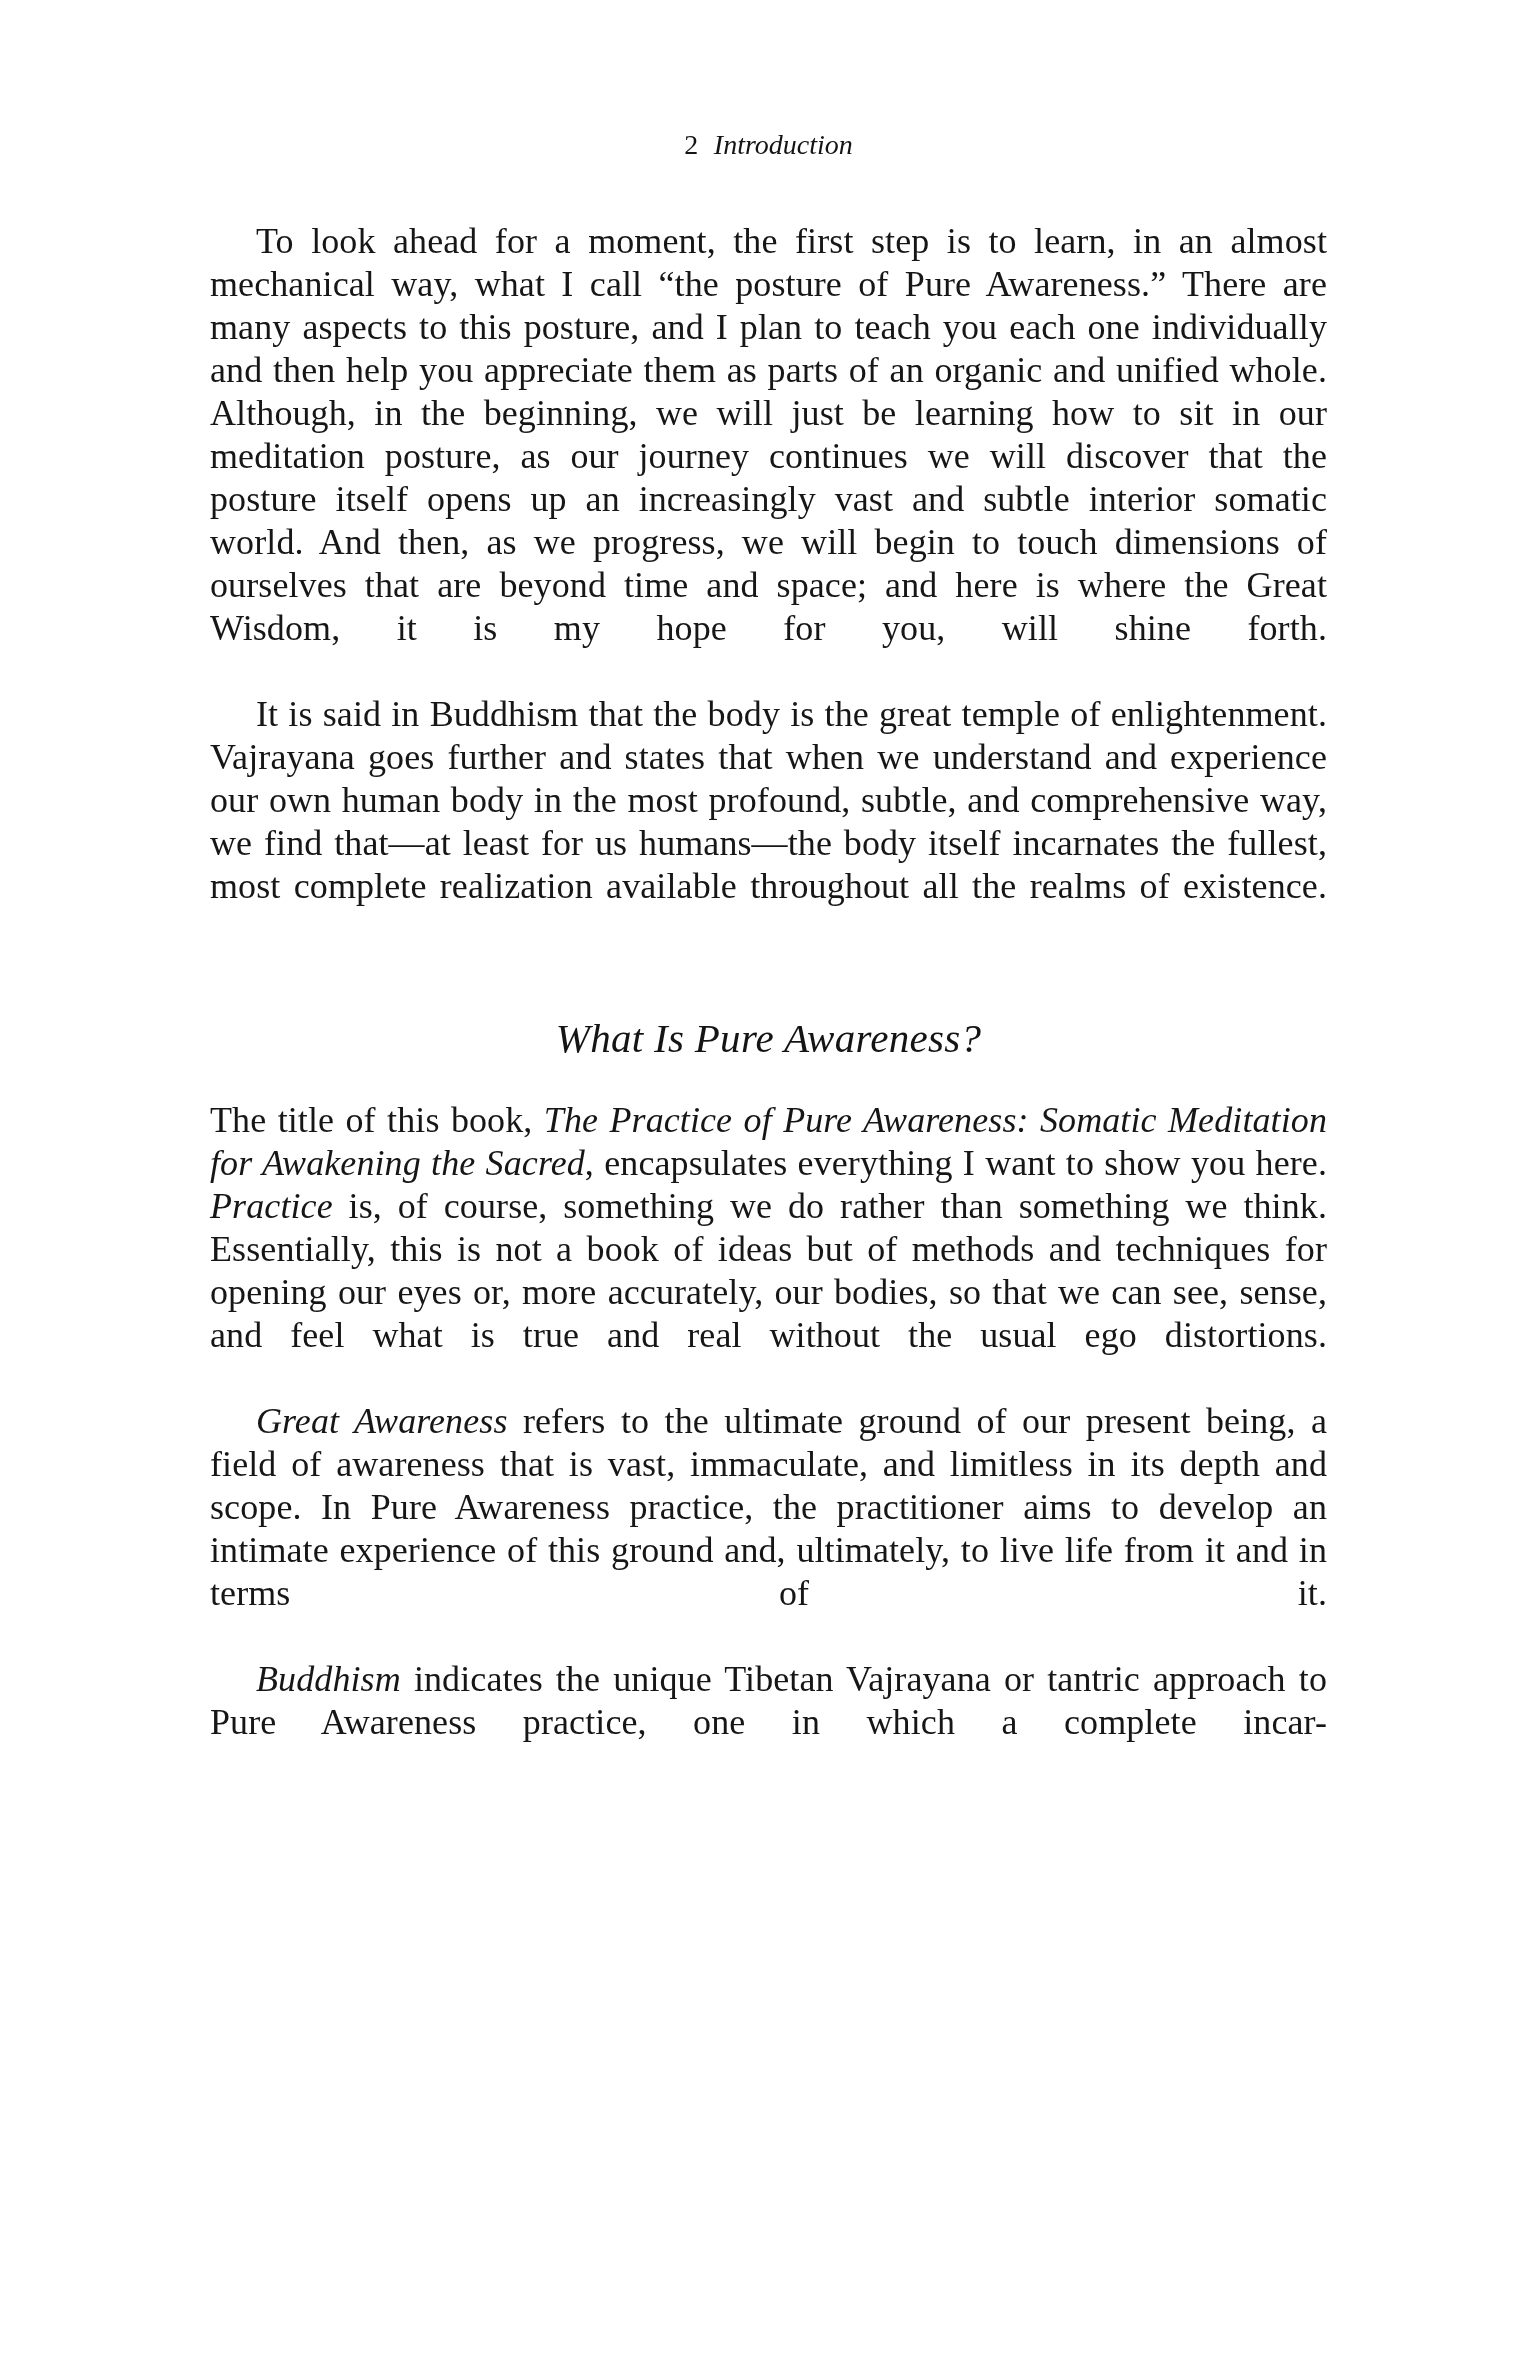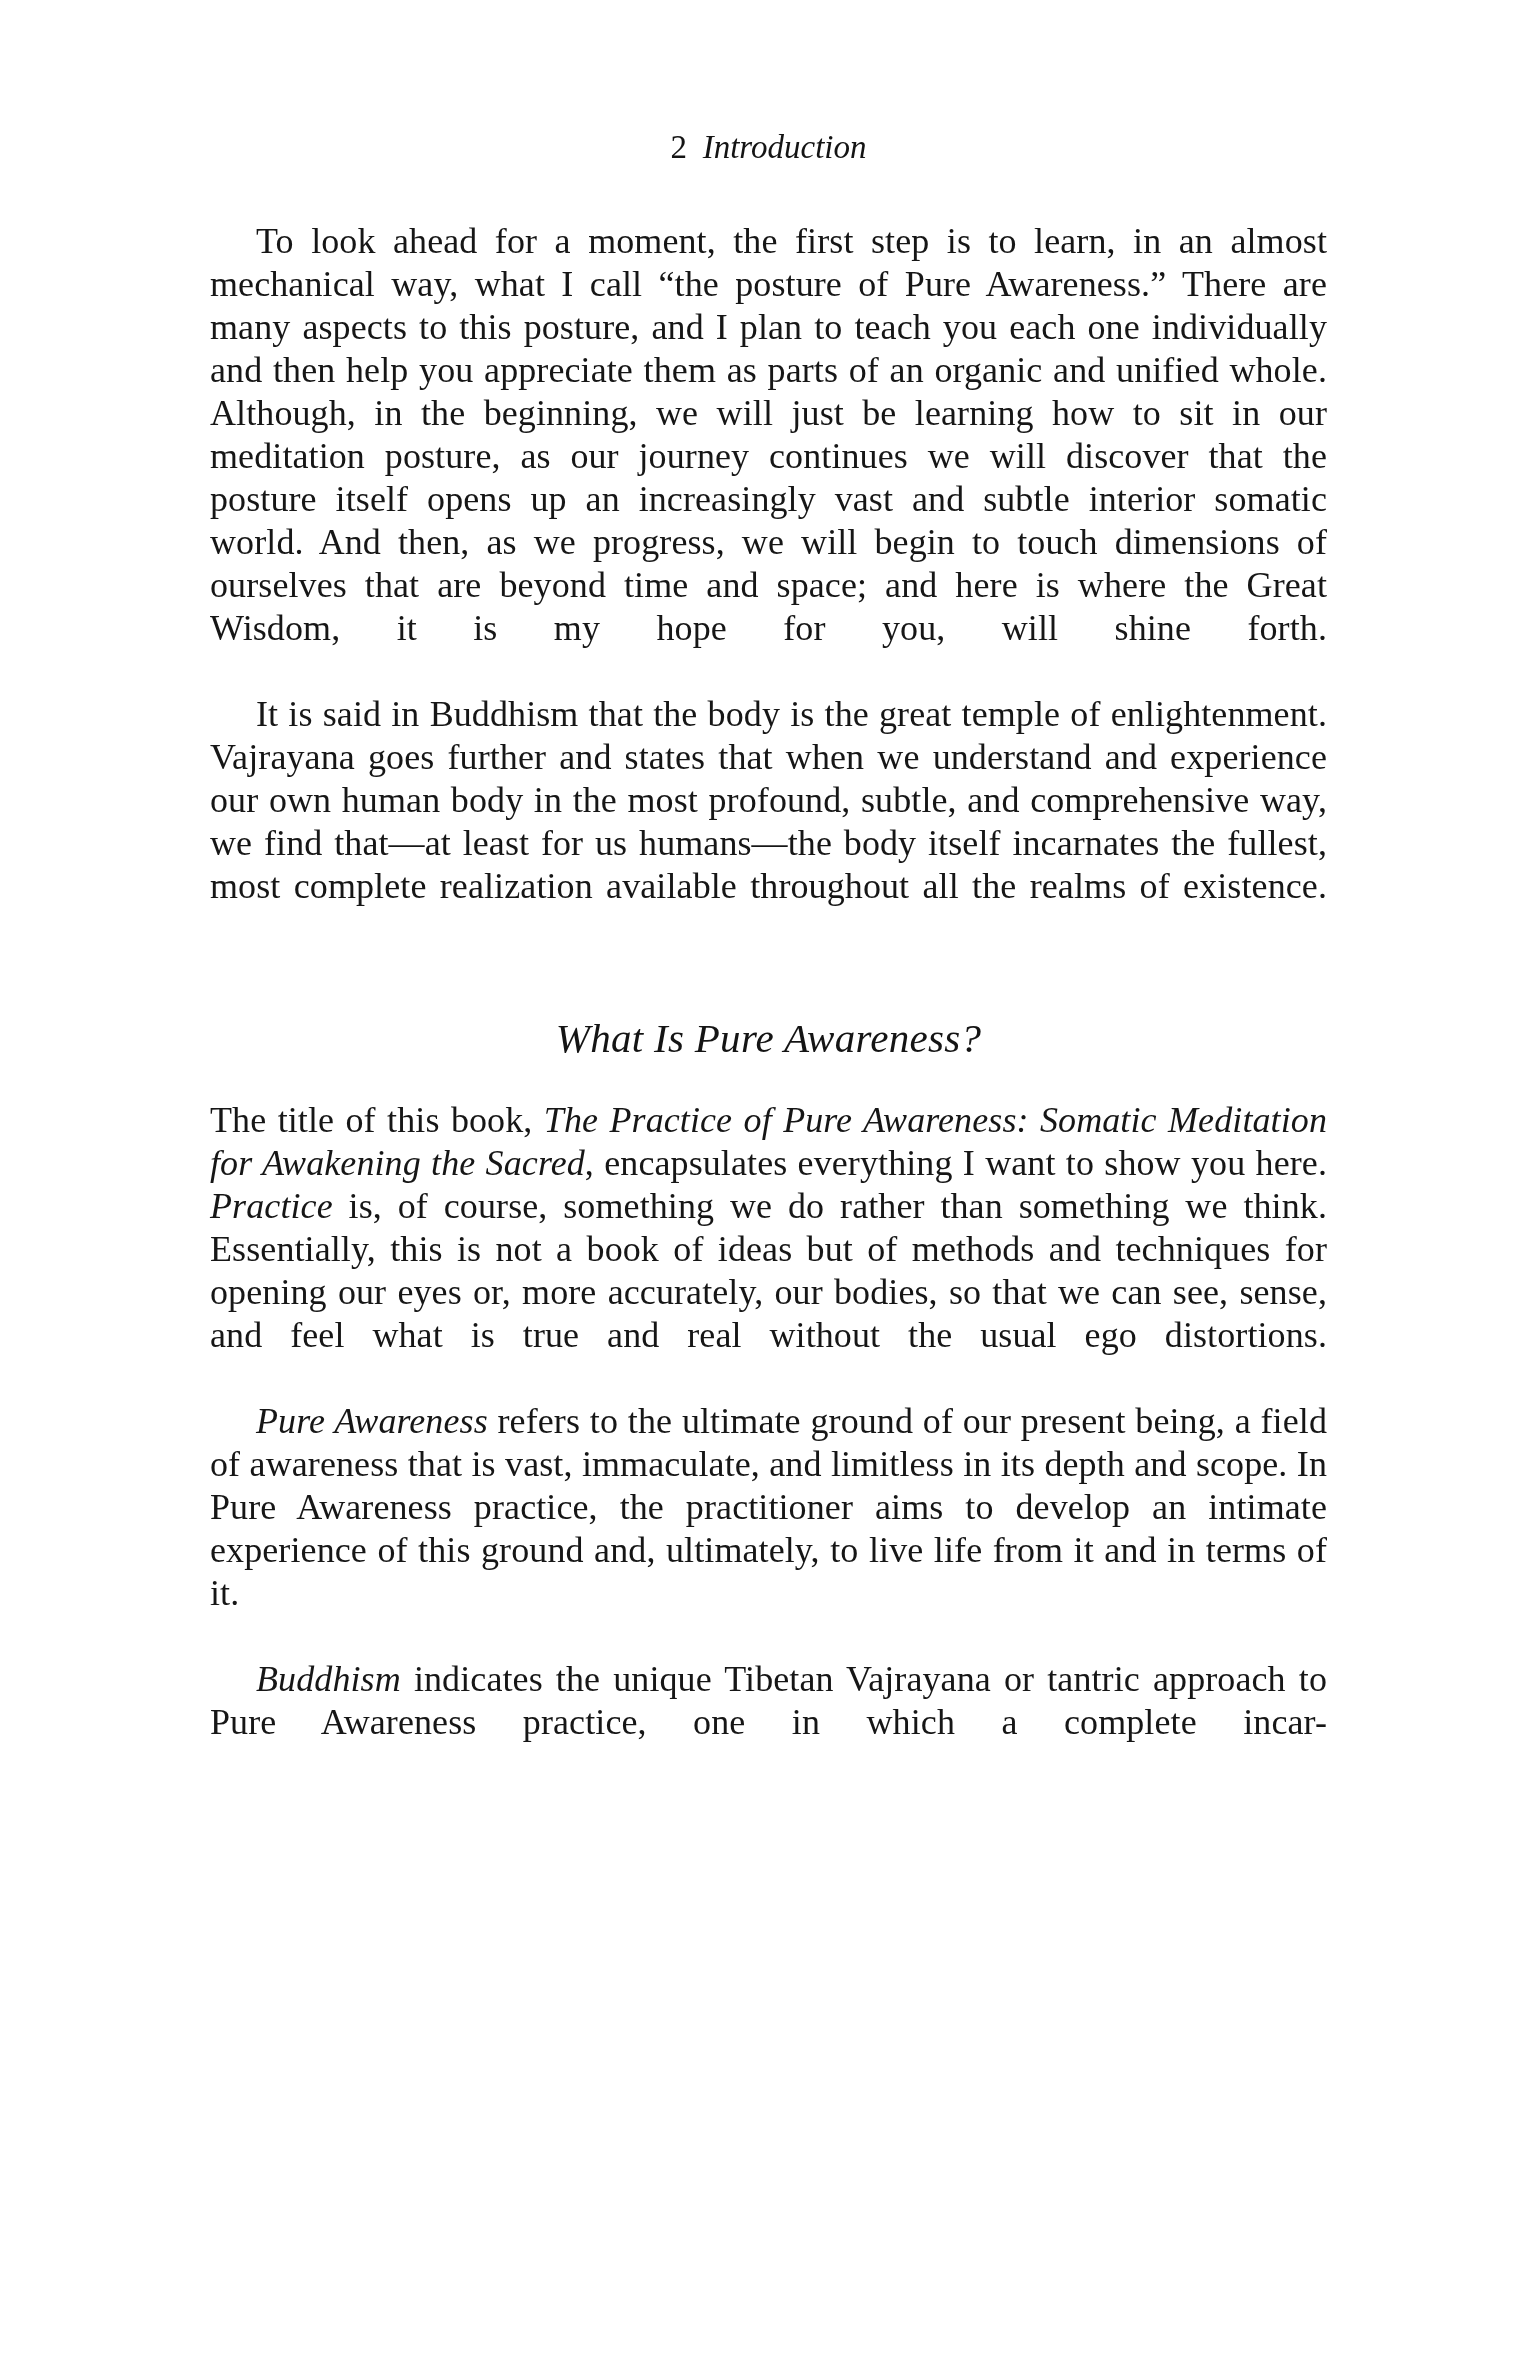--- a/index.html
+++ b/index.html
@@ -23,21 +23,21 @@
     overflow: hidden;
   }
 
   
   .running-head {
     position: absolute;
     top: 131px;
     left: 210px;
     width: 1117px;
     text-align: center;
-    font-size: 33px;
+    font-size: 28px;
     line-height: 1;
     color: #141414;
     white-space: nowrap;
   }
   .running-head .folio {
     font-style: normal;
     margin-right: 15.7px;
   }
   .running-head .head-title {
     font-style: italic;
@@ -112,19 +112,19 @@
     <p class="body"><span>It is said in Buddhism that the body is the great temple of enlightenment. Vajrayana goes further and states that when we understand and experience our own human body in the most profound, subtle, and comprehensive way, we find that—at least for us humans—the body itself incarnates the fullest, most complete realization available throughout all the realms of existence.</span></p>
 
     <div class="gap-before-heading"></div>
 
     <h2 class="section-heading">What Is Pure Awareness?</h2>
 
     <div class="gap-after-heading"></div>
 
     <p class="body no-indent"><span>The title of this book, </span><em>The Practice of Pure Awareness: Somatic Meditation for Awakening the Sacred</em><span>, encapsulates everything I want to show you here. </span><em>Practice</em><span> is, of course, something we do rather than something we think. Essentially, this is not a book of ideas but of methods and techniques for opening our eyes or, more accurately, our bodies, so that we can see, sense, and feel what is true and real without the usual ego distortions.</span></p>
 
-    <p class="body"><em>Pure Awareness</em><span> refers to the ultimate ground of our present being, a field of awareness that is vast, immaculate, and limitless in its depth and scope. In Pure Awareness practice, the practitioner aims to develop an intimate experience of this ground and, ultimately, to live life from it and in terms of it.</span></p>
+    <p class="body"><em>Great Awareness</em><span> refers to the ultimate ground of our present being, a field of awareness that is vast, immaculate, and limitless in its depth and scope. In Pure Awareness practice, the practitioner aims to develop an intimate experience of this ground and, ultimately, to live life from it and in terms of it.</span></p>
 
     <p class="body"><em>Buddhism</em><span> indicates the unique Tibetan Vajrayana or tantric approach to Pure Awareness practice, one in which a complete incar-</span></p>
 
   </div>
 </div>
 
 
 </body></html>

